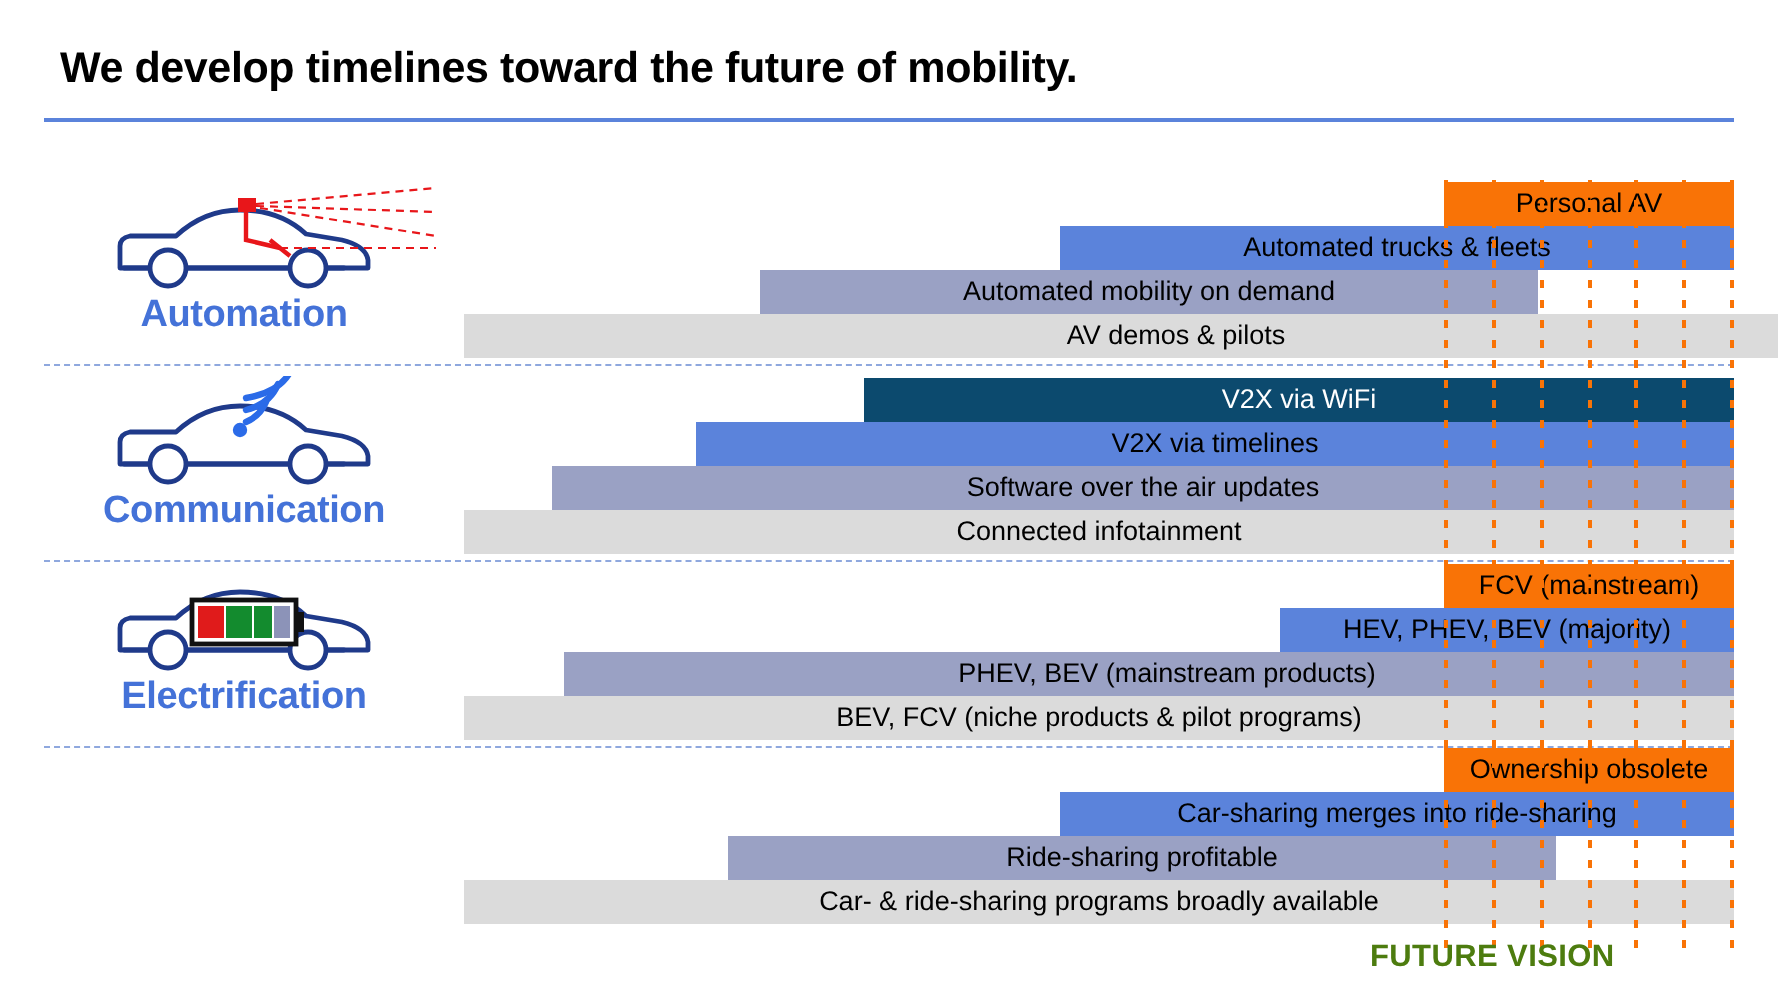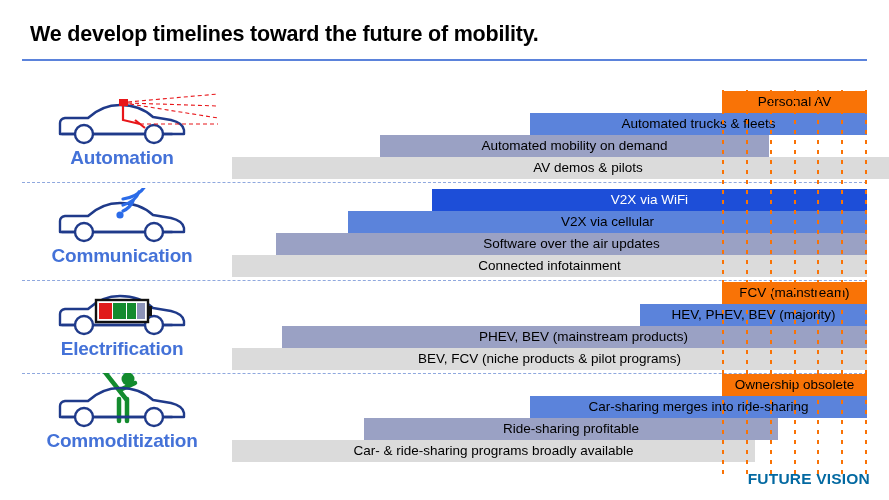--- a/index.html
+++ b/index.html
@@ -36,36 +36,36 @@
   
   .bar{
     position:absolute;height:22px;line-height:22px;
     font-size:13.5px;color:#000000;text-align:center;
     white-space:nowrap;overflow:hidden;
     box-sizing:border-box;
   }
   .bar.gray  {background:#DBDBDB;}
   .bar.purple{background:#9AA1C4;}
   .bar.blue  {background:#5B83DB;}
-  .bar.navy  {background:#1d4ed8;color:#ffffff;}
+  .bar.navy  {background:#0c4a6e;color:#ffffff;}
   .bar.orange{background:#F97306;}
   
   #vision-ticks{
     position:absolute;left:722px;top:90px;width:145px;height:385px;
     pointer-events:none;
   }
   .vtick{
     position:absolute;top:0;width:2px;height:385px;
     background:repeating-linear-gradient(
       to bottom,#F97306 0px,#F97306 4px,transparent 4px,transparent 10px);
   }
   #future-vision-label{
-    position:absolute;left:722px;top:470px;width:148px;
-    text-align:right;font-size:15.5px;font-weight:bold;
-    color:#0369a1;letter-spacing:0.2px;white-space:nowrap;
+    position:absolute;left:685px;top:470px;width:148px;
+    text-align:left;font-size:15.5px;font-weight:bold;
+    color:#4d7c0f;letter-spacing:0.2px;white-space:nowrap;
   }
 </style>
 </head>
 <body>
 
 <div id="header">
   <div id="page-title">We develop timelines toward the future of mobility.</div>
   <div id="title-rule"></div>
 </div>
 
@@ -111,21 +111,21 @@
     <g fill="none" stroke="#2B6BE8" stroke-width="3.2" stroke-linecap="round">
       <path d="M101 23 Q108 20 111 13"></path>
       <path d="M101 17 Q113 14 117 4"></path>
       <path d="M101 11 Q119 8 124 -4"></path>
     </g>
     <circle cx="98" cy="27" r="3.6" fill="#2B6BE8"></circle>
   </svg>
         <div class="sec-label">Communication</div>
       </div>
       <div class="bar navy" style="left: 432px; width: 435px; top: 1px;">V2X via WiFi</div>
-      <div class="bar blue" style="left: 348px; width: 519px; top: 23px;">V2X via cellular</div>
+      <div class="bar blue" style="left: 348px; width: 519px; top: 23px;">V2X via timelines</div>
       <div class="bar purple" style="left: 276px; width: 591px; top: 45px;">Software over the air updates</div>
       <div class="bar gray" style="left: 232px; width: 635px; top: 67px;">Connected infotainment</div>
     </div>
     <div class="sec-divider" style="top: 280px;"></div>
     <div class="section" style="top: 281px; height: 96px;">
       <div class="icon-block" style="top: 0px;">
         <svg viewBox="0 0 200 58" xmlns="http://www.w3.org/2000/svg" class="icon-art">
     <g fill="none" stroke="#1F3A8A" stroke-width="2.4" stroke-linecap="round" stroke-linejoin="round">
       <path d="M38 44 L38 33 Q38 29 43 28 L66 28 Q80 15 98 15 Q118 15 131 27 L149 30 Q161 33 162 40 L162 44 Z"></path>
       <path d="M40 44 L150 44"></path>
@@ -143,42 +143,24 @@
   </svg>
         <div class="sec-label">Electrification</div>
       </div>
       <div class="bar orange" style="left: 722px; width: 145px; top: 1px;">FCV (mainstream)</div>
       <div class="bar blue" style="left: 640px; width: 227px; top: 23px;">HEV, PHEV, BEV (majority)</div>
       <div class="bar purple" style="left: 282px; width: 585px; top: 45px; padding-left: 18px;">PHEV, BEV (mainstream products)</div>
       <div class="bar gray" style="left: 232px; width: 635px; top: 67px;">BEV, FCV (niche products &amp; pilot programs)</div>
     </div>
     <div class="sec-divider" style="top: 373px;"></div>
     <div class="section" style="top: 373px; height: 96px;">
-      <div class="icon-block" style="top: 0px;">
-        <svg viewBox="0 0 200 58" xmlns="http://www.w3.org/2000/svg" class="icon-art">
-    <g stroke="#138B2E" stroke-width="4.5" fill="none" stroke-linecap="round">
-      <path d="M82 -2 L104 26"></path>
-      <path d="M97 26 L97 48"></path>
-      <path d="M105 26 L105 48"></path>
-      <path d="M100 16 L113 10"></path>
-    </g>
-    <circle cx="106" cy="6" r="6.5" fill="#138B2E"></circle>
-    <g fill="none" stroke="#1F3A8A" stroke-width="2.4" stroke-linecap="round" stroke-linejoin="round">
-      <path d="M38 44 L38 33 Q38 29 43 28 L66 28 Q80 15 98 15 Q118 15 131 27 L149 30 Q161 33 162 40 L162 44 Z"></path>
-      <path d="M40 44 L150 44"></path>
-    </g>
-    <circle cx="62" cy="44" r="9" fill="#ffffff" stroke="#1F3A8A" stroke-width="2.4"></circle>
-    <circle cx="132" cy="44" r="9" fill="#ffffff" stroke="#1F3A8A" stroke-width="2.4"></circle>
-  </svg>
-        <div class="sec-label">Commoditization</div>
-      </div>
       <div class="bar orange" style="left: 722px; width: 145px; top: 1px;">Ownership obsolete</div>
       <div class="bar blue" style="left: 530px; width: 337px; top: 23px;">Car-sharing merges into ride-sharing</div>
       <div class="bar purple" style="left: 364px; width: 414px; top: 45px;">Ride-sharing profitable</div>
-      <div class="bar gray" style="left: 232px; width: 523px; top: 67px;">Car- &amp; ride-sharing programs broadly available</div>
+      <div class="bar gray" style="left: 232px; width: 635px; top: 67px;">Car- &amp; ride-sharing programs broadly available</div>
     </div>
   </div>
 
 <div id="vision-ticks">
     <div class="vtick" style="left: 0px;"></div>
     <div class="vtick" style="left: 24px;"></div>
     <div class="vtick" style="left: 48px;"></div>
     <div class="vtick" style="left: 72px;"></div>
     <div class="vtick" style="left: 95px;"></div>
     <div class="vtick" style="left: 119px;"></div>

